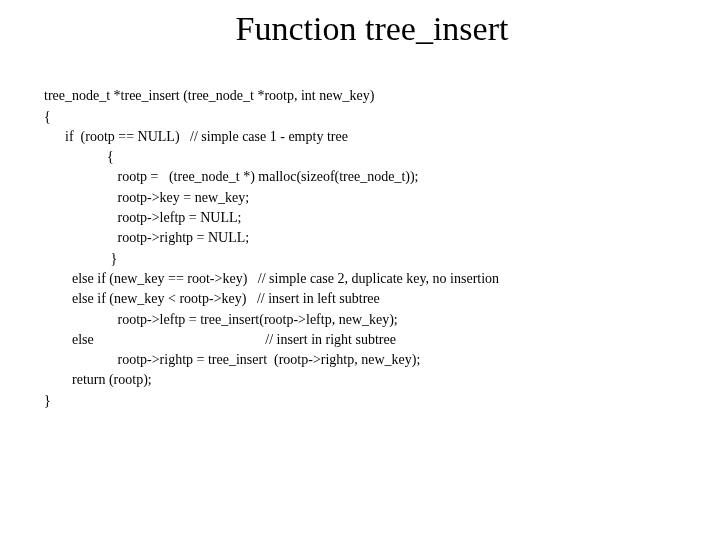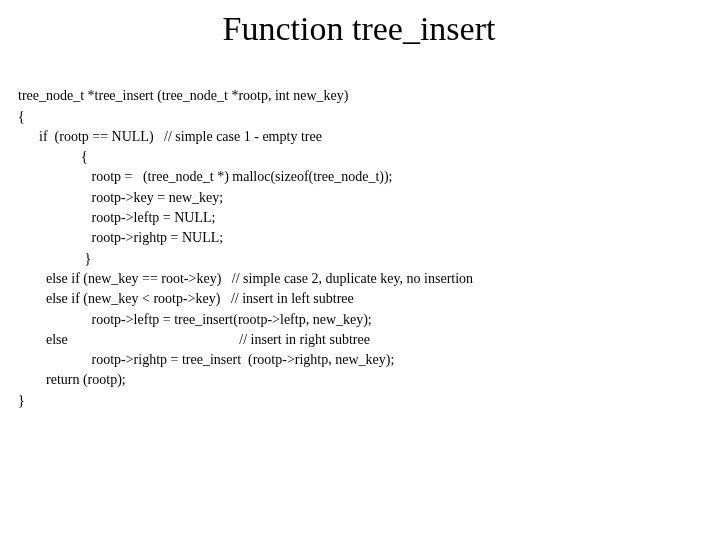--- a/index.html
+++ b/index.html
@@ -9,21 +9,21 @@
     height: 540px;
     background: #ffffff;
     font-family: "Times New Roman", Times, serif;
     color: #000;
     overflow: hidden;
   }
   .slide {
     width: 720px;
     height: 540px;
     box-sizing: border-box;
-    padding: 10px 20px 0 18px;
+    padding: 10px 20px 0 44px;
   }
   .title {
     text-align: center;
     font-size: 34px;
     margin: 0 0 18px 0;
     font-weight: normal;
   }
   .code {
     font-size: 14px;
     line-height: 1.45;

